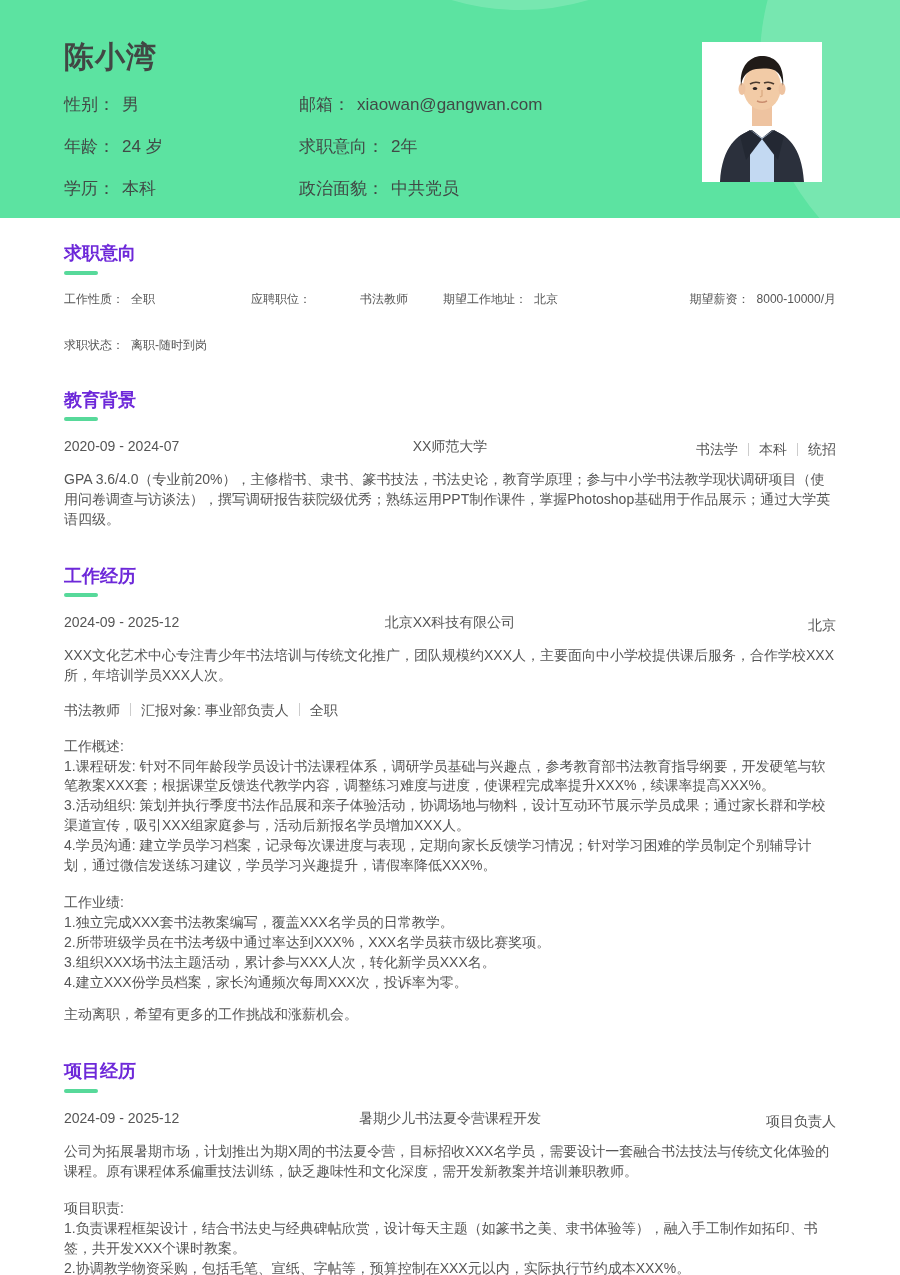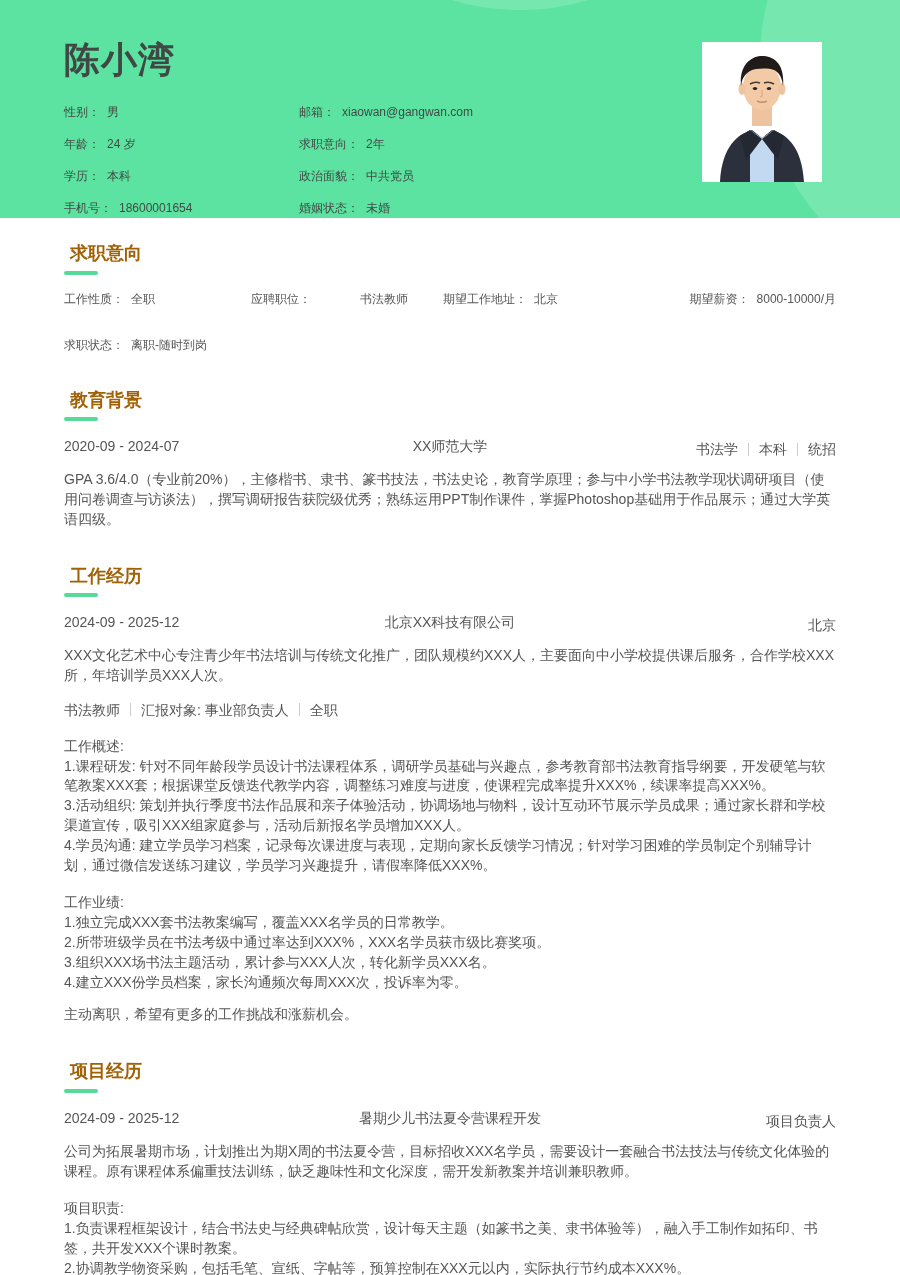--- a/index.html
+++ b/index.html
@@ -18,41 +18,41 @@
   .deco1 {
     left:280px; top:-470px; width:480px; height:480px;
     border:90px solid rgba(255,255,255,0.17); background:transparent;
   }
   .deco2 {
     left:760px; top:-180px; width:480px; height:480px;
     background:rgba(255,255,255,0.17);
   }
   .header-inner { position:relative; padding:40px 64px 0 64px; z-index:2; }
   .name {
-    font-size:36px; font-weight:700; color:#414744; letter-spacing:1px;
+    font-size:30px; font-weight:700; color:#414744; letter-spacing:1px;
     line-height:1.1; margin-bottom:24px;
   }
   .info-grid {
-    display:grid; grid-template-columns:235px auto; row-gap:16px;
-    font-size:12px; color:#414a46; width:560px;
+    display:grid; grid-template-columns:235px auto; row-gap:26px;
+    font-size:17px; color:#414a46; width:560px;
   }
   .info-item { display:flex; align-items:center; line-height:16px; }
   .info-label { margin-right:7px; white-space:nowrap; }
   .info-value { white-space:nowrap; }
   .photo {
     position:absolute; right:78px; top:42px; width:120px; height:140px;
     background:#ffffff; z-index:3; overflow:hidden;
   }
   .photo svg { display:block; width:100%; height:100%; }
 
   
   .main { padding:0 64px; }
   .section { margin-top:36px; }
   .section.first { margin-top:25px; }
-  .section-title { font-size:18px; font-weight:700; color:#a16207; line-height:1.2;margin-left:6px; }
+  .section-title { font-size:18px; font-weight:700; color:#6d28d9; line-height:1.2; }
   .title-underline { width:34px; height:4px; background:#57d99a; border-radius:2px; margin-top:6px; }
 
   .body-text { font-size:14px; color:#555555; line-height:19.8px; }
 
   
   .intent-row { display:flex; margin-top:15px; font-size:12px; color:#555555; line-height:18px; }
   .intent-row.second { margin-top:28px; }
   .field { display:flex; }
   .field .fl { margin-right:7px; white-space:nowrap; }
   .f0 { width:187px; } .f1 { width:192px;gap:42px; } .f2 { flex:1; }

